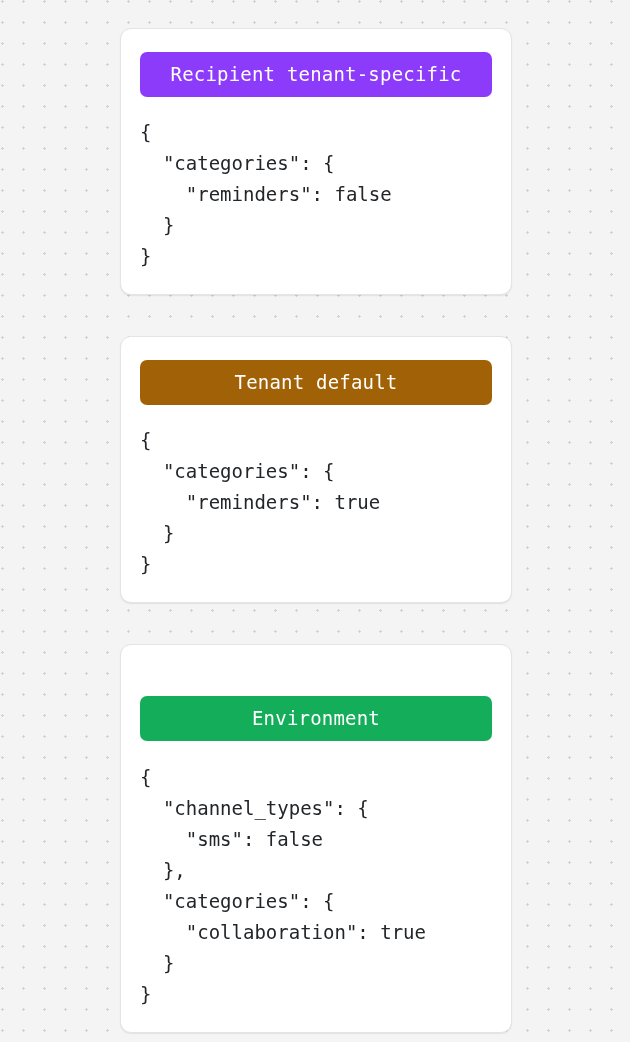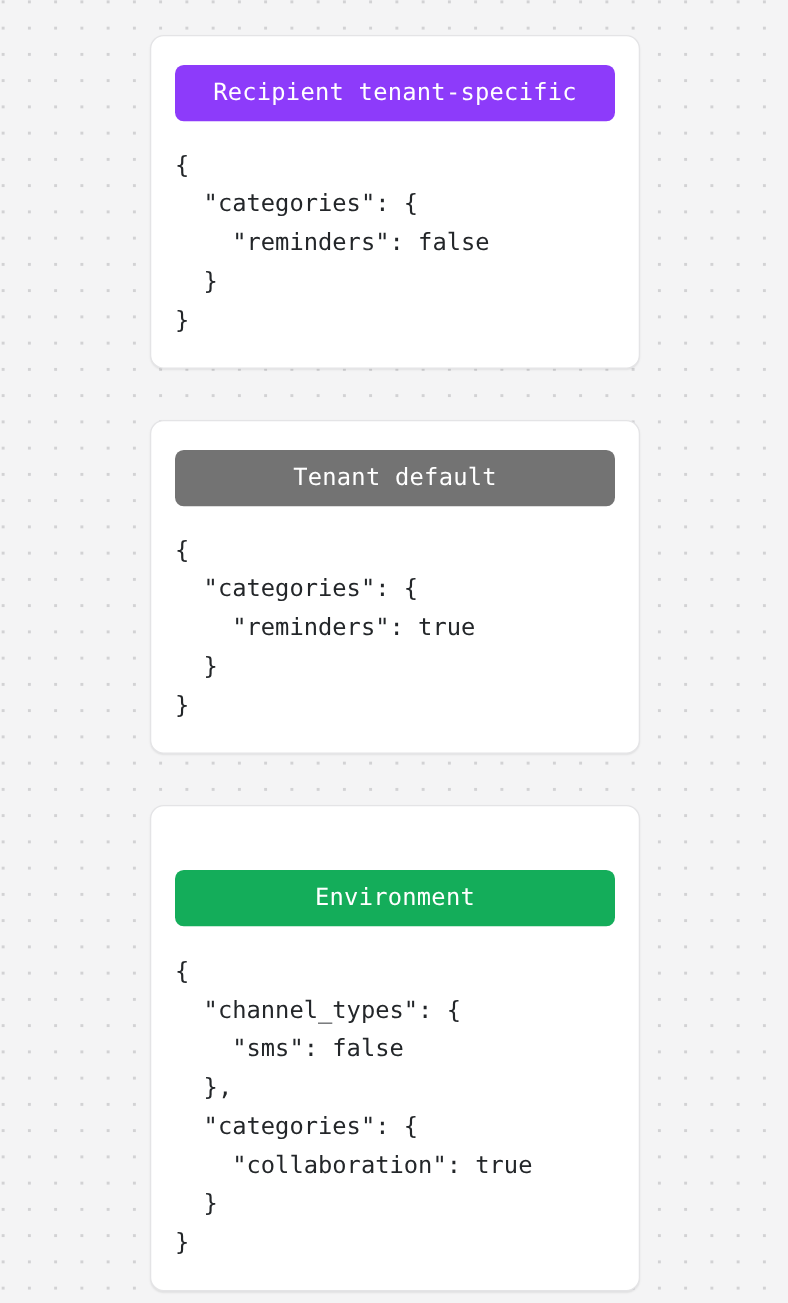--- a/index.html
+++ b/index.html
@@ -77,21 +77,21 @@
   <div class="card">
     <div class="badge" style="background-color: rgb(141, 59, 250);">Recipient tenant-specific</div>
     <pre class="json-block">{
   "categories": {
     "reminders": false
   }
 }</pre>
   </div>
 
   <div class="card">
-    <div class="badge" style="background-color: #737373;">Tenant default</div>
+    <div class="badge" style="background-color: #a16207;">Tenant default</div>
     <pre class="json-block">{
   "categories": {
     "reminders": true
   }
 }</pre>
   </div>
 
   <div class="card">
     <div class="badge" style="background-color: rgb(20, 173, 90); margin-top: 28px;">Environment</div>
     <pre class="json-block">{

